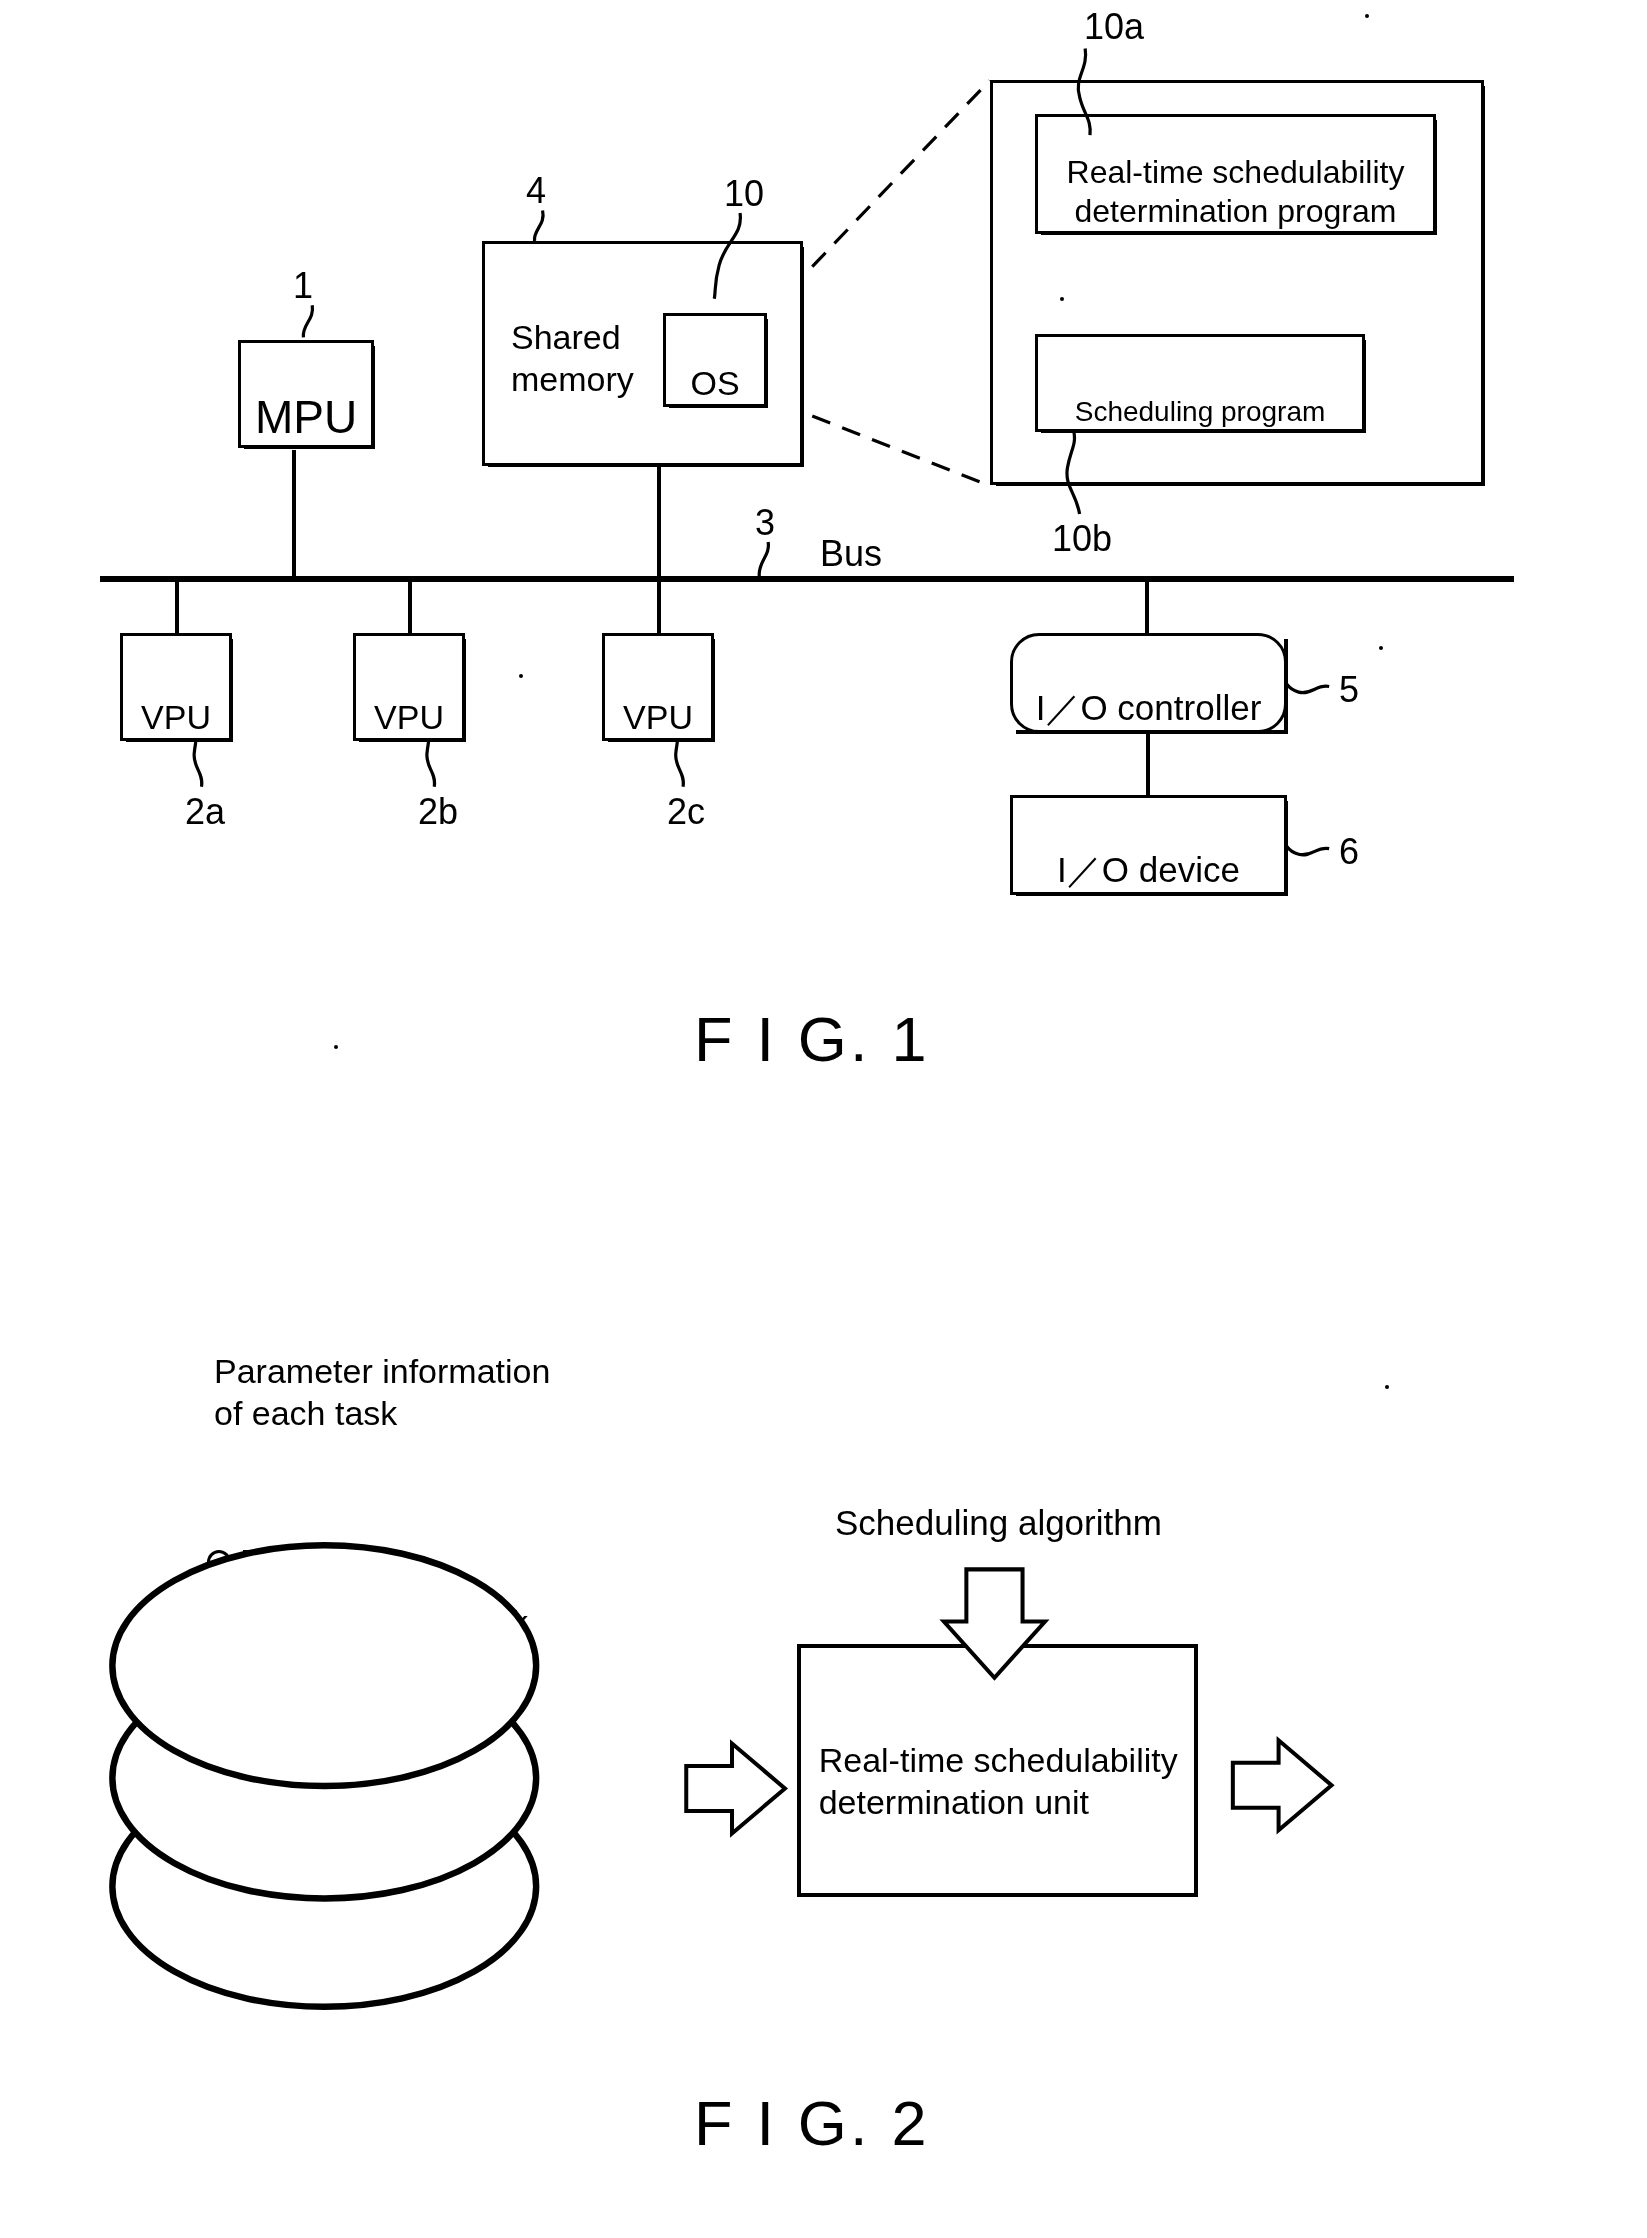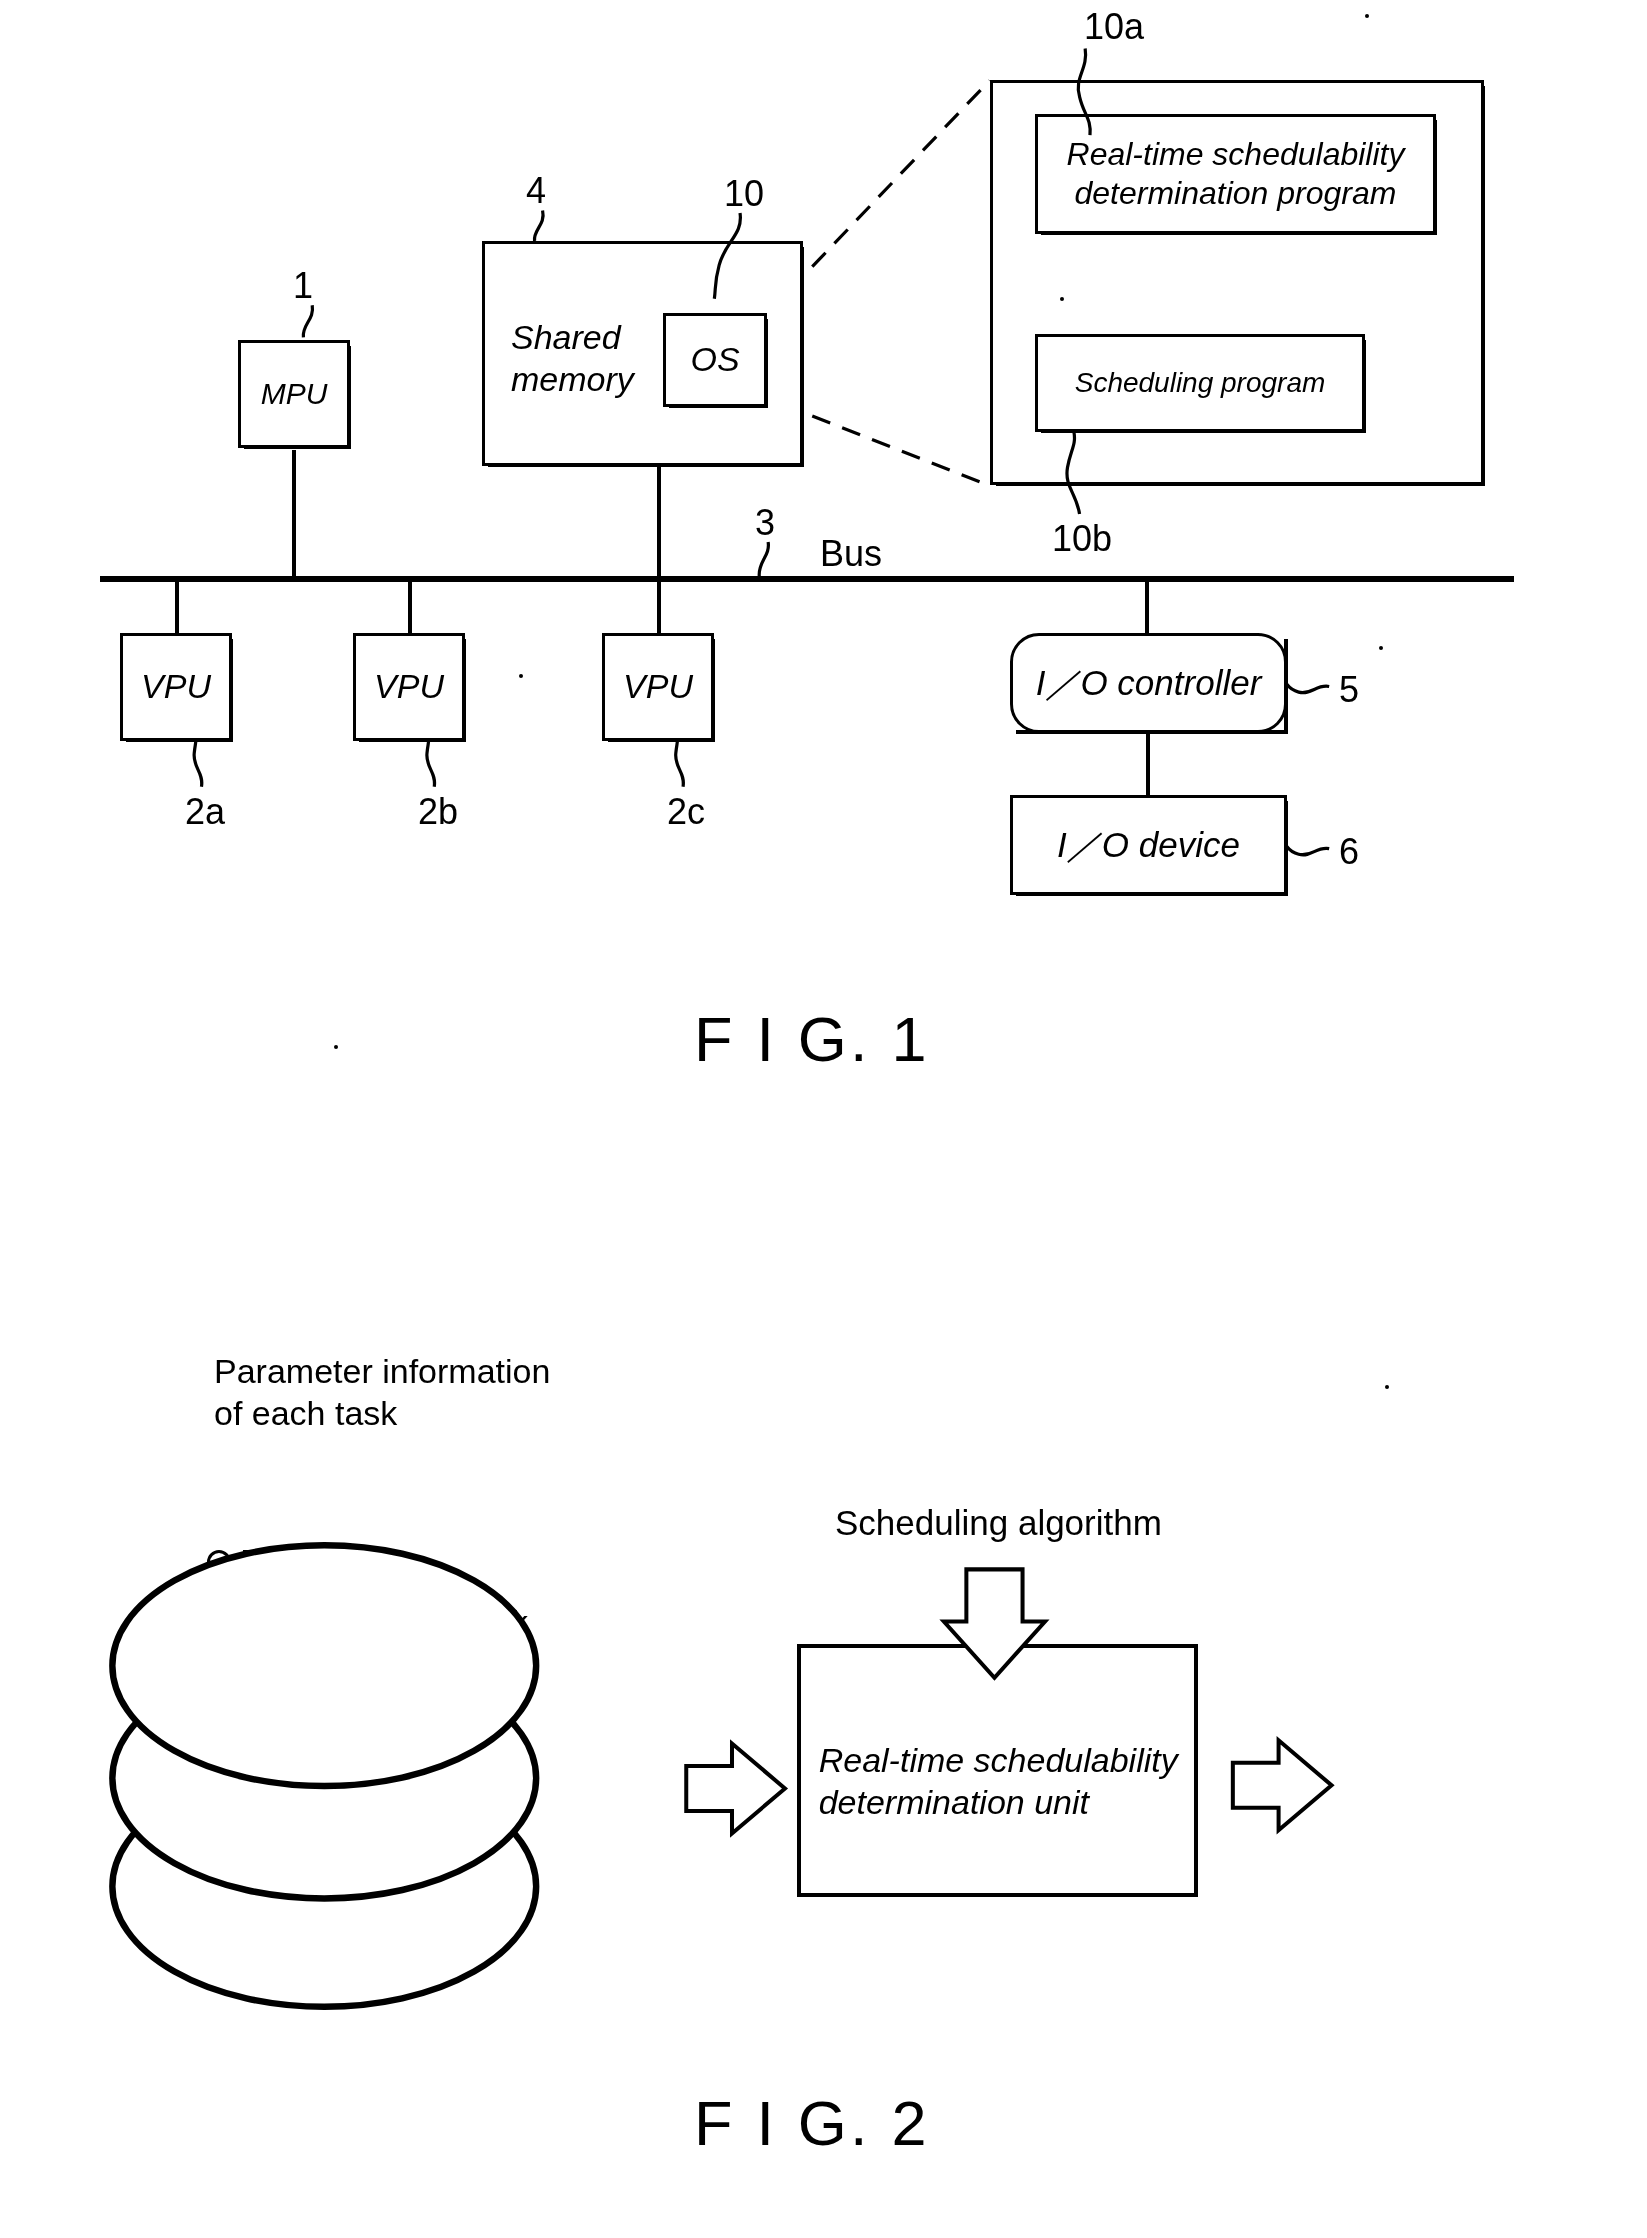--- a/index.html
+++ b/index.html
@@ -19,25 +19,24 @@
     overflow: hidden;
   }
 
   
   .box {
     position: absolute;
     box-sizing: border-box;
     border: 3.2px solid #000;
     background: #fff;
     display: flex;
-    align-items: center;
+    align-items: flex-end;
     justify-content: center;
     text-align: center;
     line-height: 1.22;
-    font-style: italic;
   }
   
   .box::after {
     content: "";
     position: absolute;
     left: 3.2px; top: 3.2px; right: -4px; bottom: -4px;
     border-right: 4px solid #000;
     border-bottom: 4px solid #000;
     pointer-events: none;
   }
@@ -125,21 +124,21 @@
   </div>
 
   <div class="box" style="left:1035px; top:334px; width:330px; height:98px; font-size:28px;">
     <span style="white-space:pre-line;">Scheduling program</span>
   </div>
 
   <div class="refnum" style="left:1052px; top:518px;">10b</div>
 
   <div class="refnum" style="left:293px; top:265px;">1</div>
 
-  <div class="box" style="left:238px; top:340px; width:112px; height:108px; font-size:30px;">
+  <div class="box" style="left:238px; top:340px; width:136px; height:108px; font-size:46px;">
     <span>MPU</span>
   </div>
 
   <div class="refnum" style="left:526px; top:170px;">4</div>
 
   <div class="refnum" style="left:724px; top:173px;">10</div>
 
   <div class="box" style="left:482px; top:241px; width:321px; height:225px;">
     <span class="lbl" style="left:26px; top:72px; font-size:34px; white-space:pre-line; text-align:left;">Shared
 memory</span>

